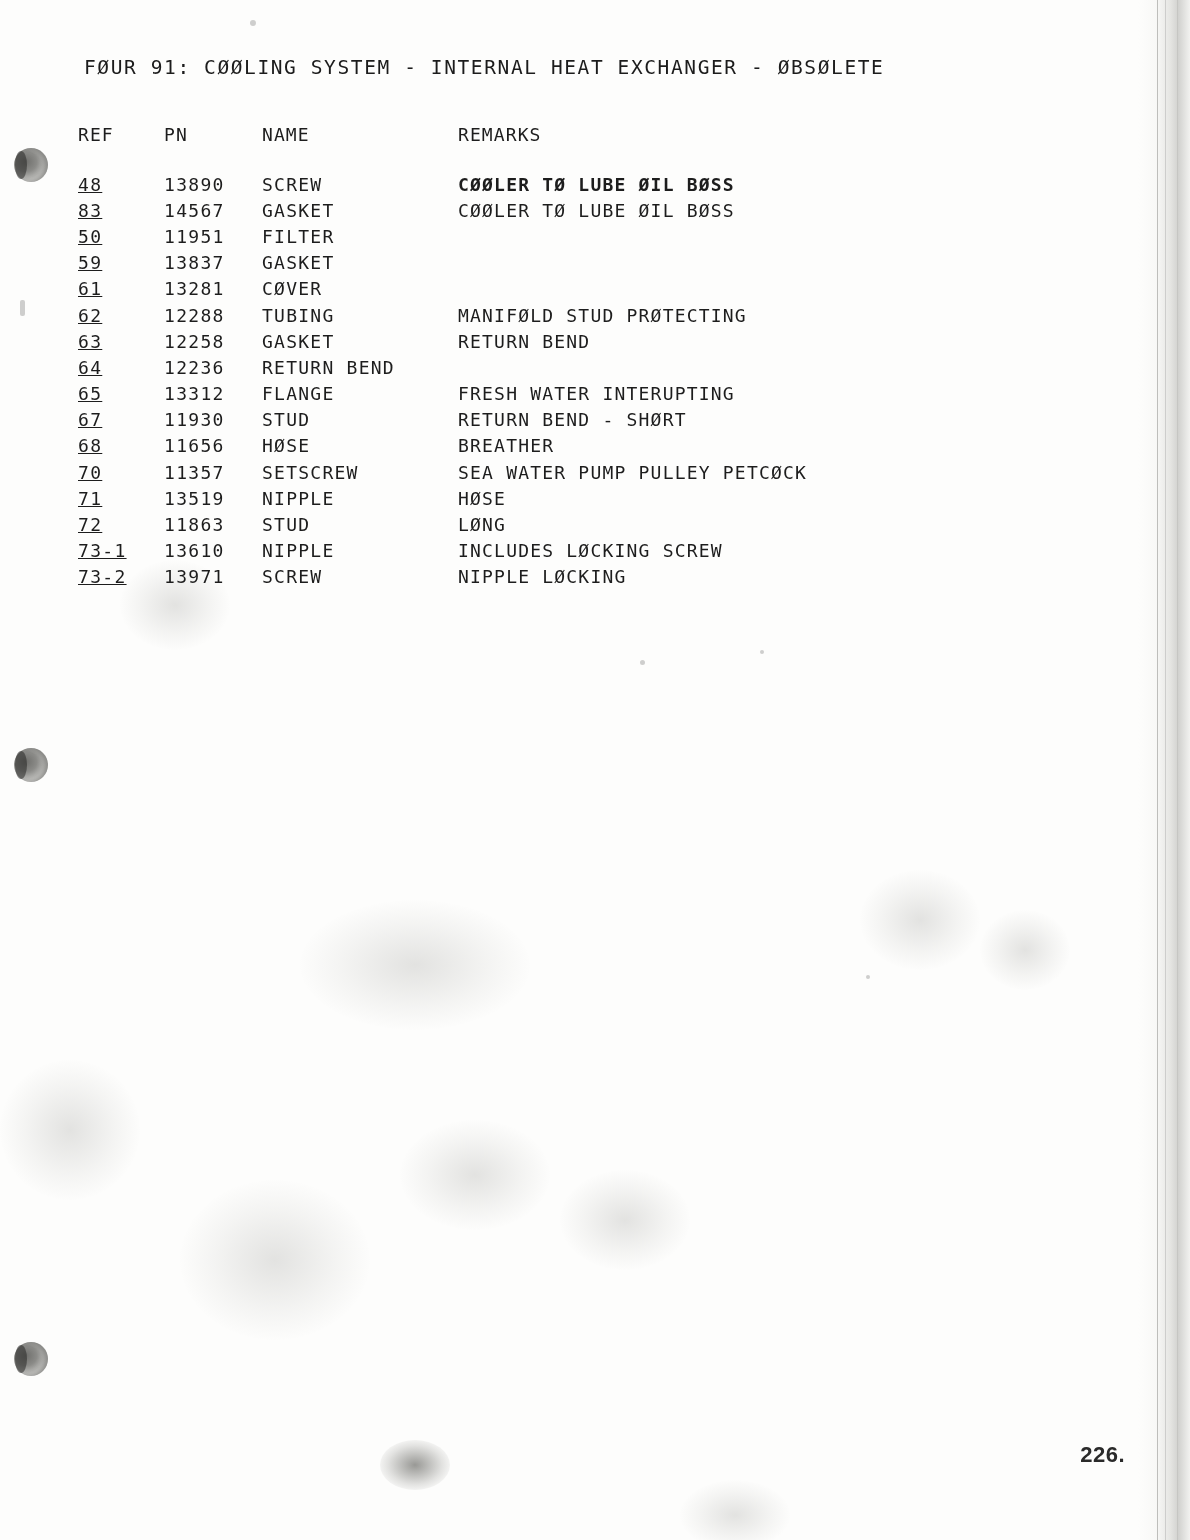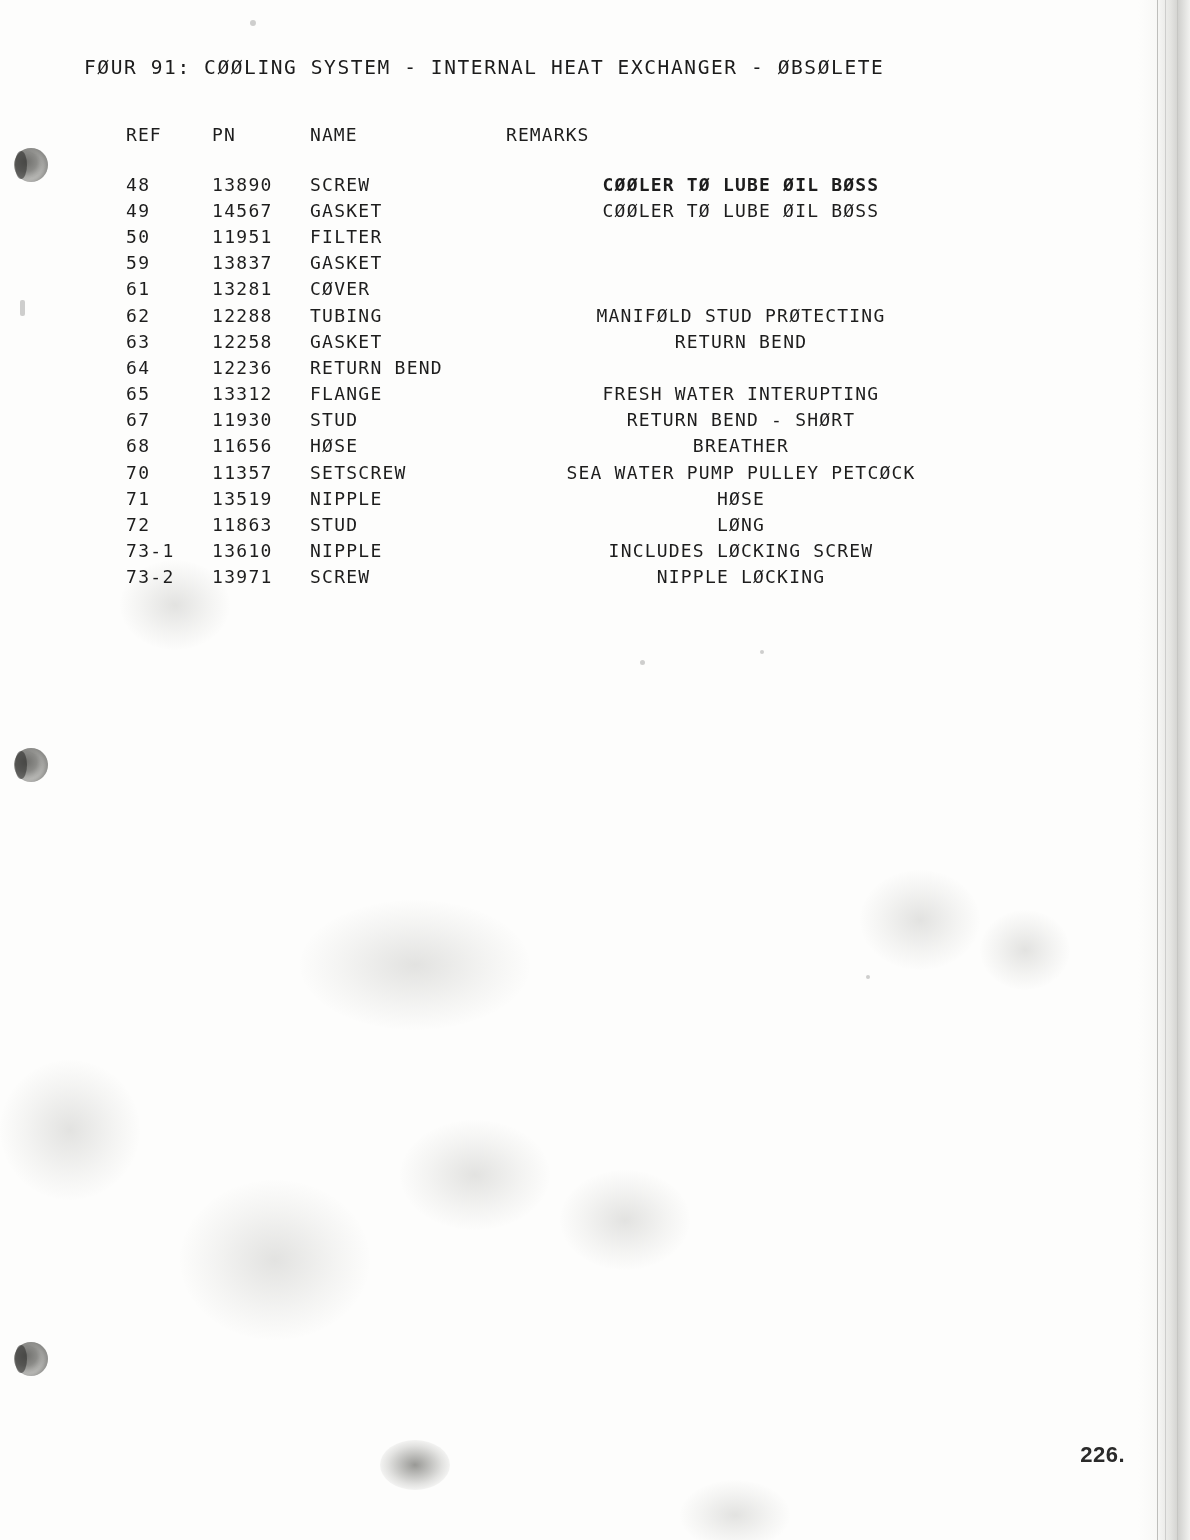--- a/index.html
+++ b/index.html
@@ -93,43 +93,42 @@
   }
 
   table.parts {
     position: absolute;
     left: 72px;
     top: 124px;
     border-collapse: collapse;
     font-size: 18px;
     color: #1d1d1d;
     letter-spacing: 1.1px;
-    margin-left: 48px;
   }
   table.parts th {
     text-align: left;
     font-weight: normal;
     padding: 0 0 26px 0;
     vertical-align: top;
     white-space: nowrap;
   }
   table.parts td {
     padding: 2.6px 0;
     vertical-align: top;
     white-space: nowrap;
   }
   .col-ref   { width: 86px; padding-left: 6px !important; }
   .col-pn    { width: 98px; }
   .col-name  { width: 196px; }
   .col-rem   { width: 470px; }
 
-  td.col-ref  { letter-spacing: 1.3px; }
+  td.col-ref  { letter-spacing: 1.3px; text-decoration: underline; }
   td.col-pn   { letter-spacing: 1.3px; }
   td.col-name { letter-spacing: 1.25px; }
-  td.col-rem  { letter-spacing: 1.2px; text-align: center; }
+  td.col-rem  { letter-spacing: 1.2px; }
 
   .rem-bold { font-weight: bold; }
 
   .page-number {
     position: absolute;
     right: 94px;
     bottom: 72px;
     font-family: "Liberation Sans", sans-serif;
     font-size: 22px;
     font-weight: bold;
@@ -181,21 +180,21 @@
         </tr>
       </thead>
       <tbody>
           <tr>
             <td class="col-ref">48</td>
             <td class="col-pn">13890</td>
             <td class="col-name">SCREW</td>
             <td class="col-rem rem-bold">CØØLER TØ LUBE ØIL BØSS</td>
           </tr>
           <tr>
-            <td class="col-ref">49</td>
+            <td class="col-ref">83</td>
             <td class="col-pn">14567</td>
             <td class="col-name">GASKET</td>
             <td class="col-rem">CØØLER TØ LUBE ØIL BØSS</td>
           </tr>
           <tr>
             <td class="col-ref">50</td>
             <td class="col-pn">11951</td>
             <td class="col-name">FILTER</td>
             <td class="col-rem"></td>
           </tr>

